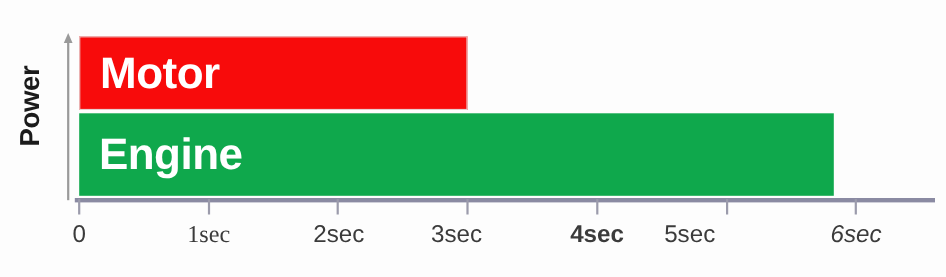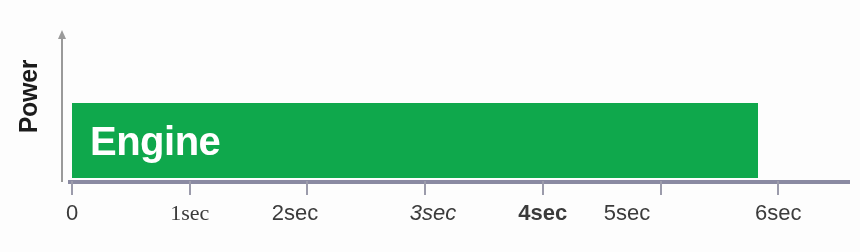--- a/index.html
+++ b/index.html
@@ -136,39 +136,42 @@
 
   <div id="y-axis">
     <div class="head"></div>
     <div class="shaft"></div>
   </div>
 
   <div id="y-axis-title">Power</div>
 
   <div id="plot-area">
 
+    <div class="bar" id="bar-motor" style="width: 353.1px; background: rgb(248, 11, 11);">
+      <span class="bar-label">Motor</span>
+    </div>
 
     <div class="bar" id="bar-engine" style="width: 686px; background: rgb(15, 168, 76);">
       <span class="bar-label">Engine</span>
     </div>
 
   </div>
 
   <div id="x-axis-line"></div>
 
   <div id="x-axis-ticks">
       <div class="tick" style="left: 71px;"></div>
       <div class="tick-label" style="left: 72px;">0</div>
       <div class="tick" style="left: 188.7px;"></div>
       <div class="tick-label" style="left: 189.7px; font-family: Liberation Serif, serif;">1sec</div>
       <div class="tick" style="left: 306.4px;"></div>
-      <div class="tick-label" style="left: 295px;">2sec</div>
+      <div class="tick-label" style="left: 308px;">2sec</div>
       <div class="tick" style="left: 424.1px;"></div>
-      <div class="tick-label" style="left: 433px; font-style: italic;">3sec</div>
+      <div class="tick-label" style="left: 415px;">3sec</div>
       <div class="tick" style="left: 541.8px;"></div>
       <div class="tick-label" style="left: 542.8px; font-weight: bold;">4sec</div>
       <div class="tick" style="left: 659.5px;"></div>
       <div class="tick-label" style="left: 627px;">5sec</div>
       <div class="tick" style="left: 777.2px;"></div>
-      <div class="tick-label" style="left: 778.2px;">6sec</div>
+      <div class="tick-label" style="left: 778.2px; font-style: italic;">6sec</div>
     </div>
 
 </div>
 
 </body></html>

